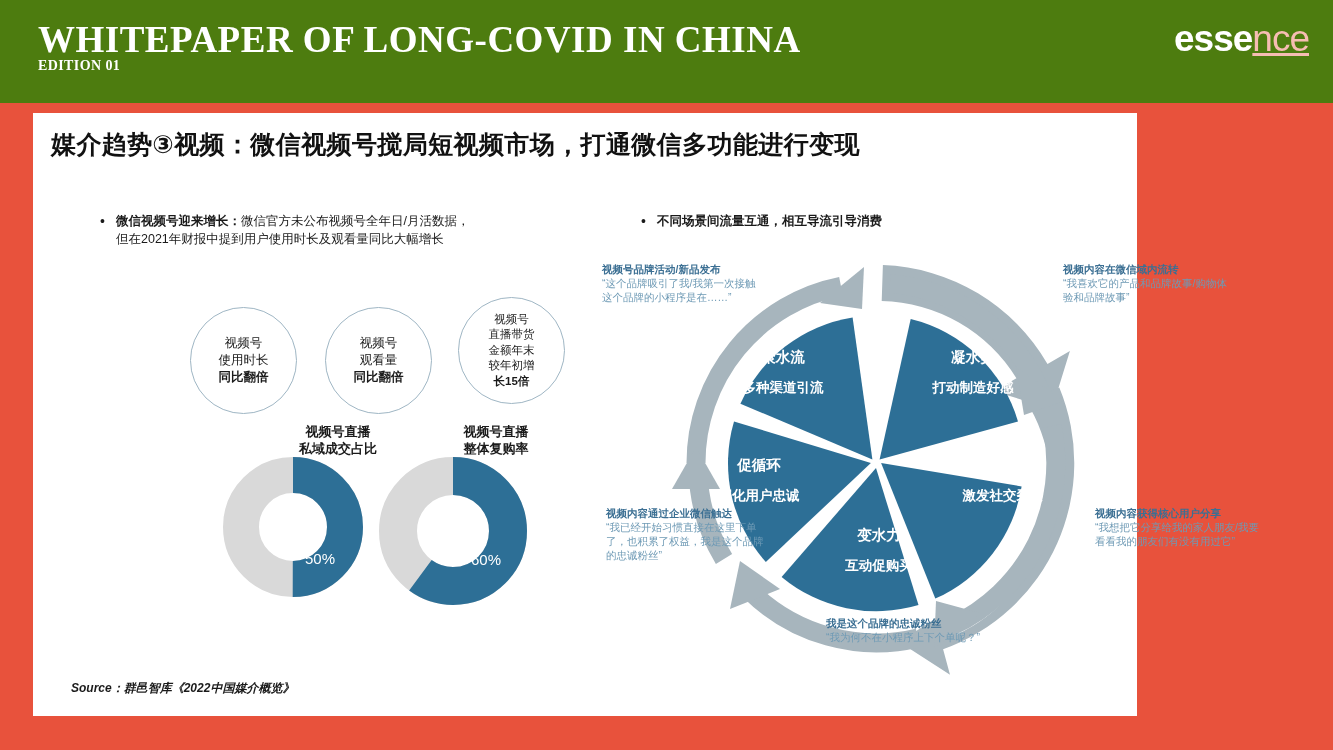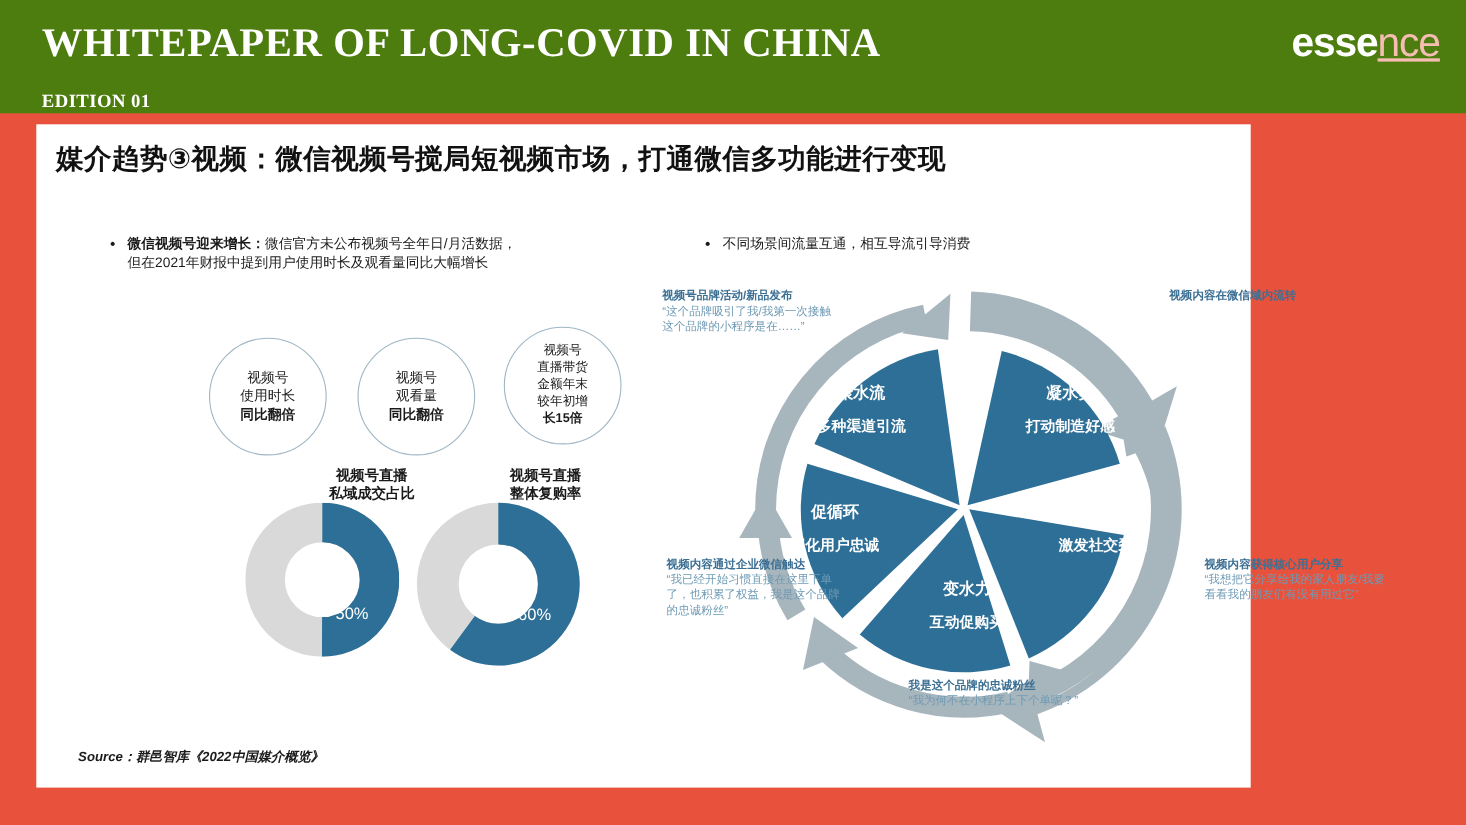--- a/index.html
+++ b/index.html
@@ -28,24 +28,24 @@
     left: 38px; top: 18px;
     font-family: "Liberation Serif", "DejaVu Serif", serif;
     font-weight: bold;
     font-size: 37px;
     letter-spacing: 0.5px;
     color: #ffffff;
     white-space: nowrap;
   }
   #header-edition {
     position: absolute;
-    left: 38px; top: 82px;
+    left: 38px; top: 58px;
     font-family: "Liberation Serif", "DejaVu Serif", serif;
     font-weight: bold;
-    font-size: 17px;
+    font-size: 14px;
     letter-spacing: 0.4px;
     color: #ffffff;
   }
   #logo {
     position: absolute;
     right: 24px; top: 20px;
     font-size: 37px;
     line-height: 37px;
     white-space: nowrap;
     color: #ffffff;
@@ -86,21 +86,21 @@
   }
   .bullet-text {
     font-size: 12.5px;
     line-height: 17.5px;
     color: #1a1a1a;
   }
   .bullet-text b { font-weight: bold; }
 
   #bullet-left { left: 67px; top: 100px; width: 370px; }
   #bullet-right { left: 608px; top: 100px; width: 330px; }
-  #bullet-right .bullet-text { font-weight: normal; white-space: nowrap; }
+  #bullet-right .bullet-text { font-weight: bold; white-space: nowrap; }
 
   
   .stat-circle {
     position: absolute;
     border: 1.3px solid #9fb6c4;
     border-radius: 50%;
     background: #ffffff;
     display: flex;
     align-items: center;
     justify-content: center;
@@ -350,20 +350,21 @@
       </div>
 
       
       <div class="annot" style="left:-6px; top:14px; width:160px;">
         <div class="annot-head">视频号品牌活动/新品发布</div>
         <div class="annot-quote">“这个品牌吸引了我/我第一次接触这个品牌的小程序是在……”</div>
       </div>
 
       <div class="annot right-al" style="left:455px; top:14px; width:165px;">
         <div class="annot-head">视频内容在微信域内流转</div>
+        <div class="annot-quote">“我喜欢它的产品和品牌故事/购物体验和品牌故事”</div>
       </div>
 
       <div class="annot right-al" style="left:487px; top:258px; width:165px;">
         <div class="annot-head">视频内容获得核心用户分享</div>
         <div class="annot-quote">“我想把它分享给我的家人朋友/我要看看我的朋友们有没有用过它”</div>
       </div>
 
       <div class="annot" style="left:218px; top:368px; width:170px; text-align:left;">
         <div class="annot-head">我是这个品牌的忠诚粉丝</div>
         <div class="annot-quote">“我为何不在小程序上下个单呢？”</div>

